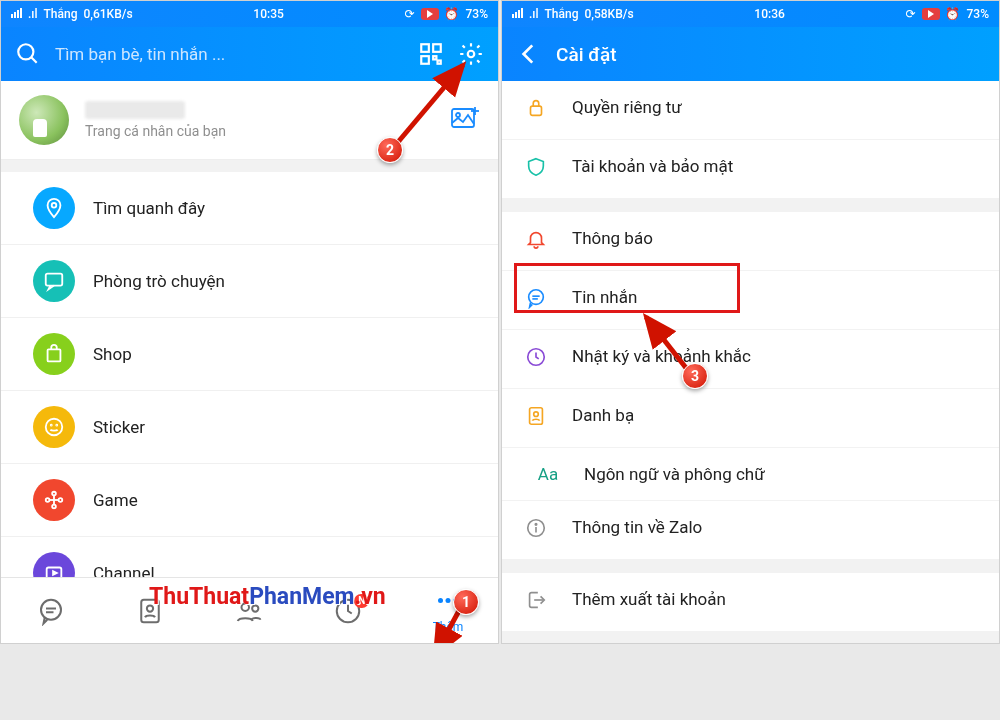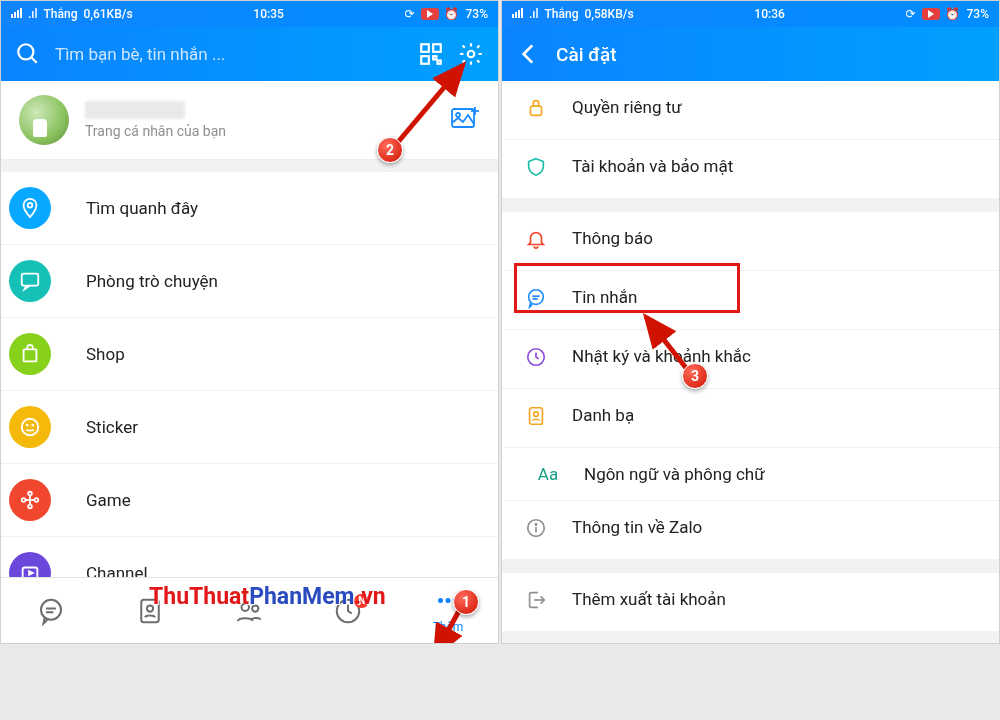--- a/index.html
+++ b/index.html
@@ -71,22 +71,22 @@
   }
   .avatar::after{content:"";position:absolute;bottom:8px;left:14px;width:14px;height:18px;background:#fff;border-radius:4px 4px 2px 2px;}
   .profile-text .name { height:18px; width:100px; background:#e9e9e9; filter:blur(1.5px); border-radius:3px; margin-bottom:4px;}
   .profile-text .sub { color:#8f8f8f; font-size:14px; }
 
   
   .section { background:#fff; margin-top:12px; }
   .section.first { margin-top:0; }
   .row {
     display:flex; align-items:center;
-    padding: 15px 8px;
-    gap: 35px;
+    padding: 15px 32px;
+    gap: 18px;
     font-size: 17px;
     color:#222;
   }
   .row + .row { border-top: 0.5px solid #f0f0f0; }
   .row .ic {
     width:42px;height:42px;border-radius:50%;
     display:flex;align-items:center;justify-content:center;
     flex-shrink:0;
   }
   .row .ic svg { width:22px; height:22px; }

